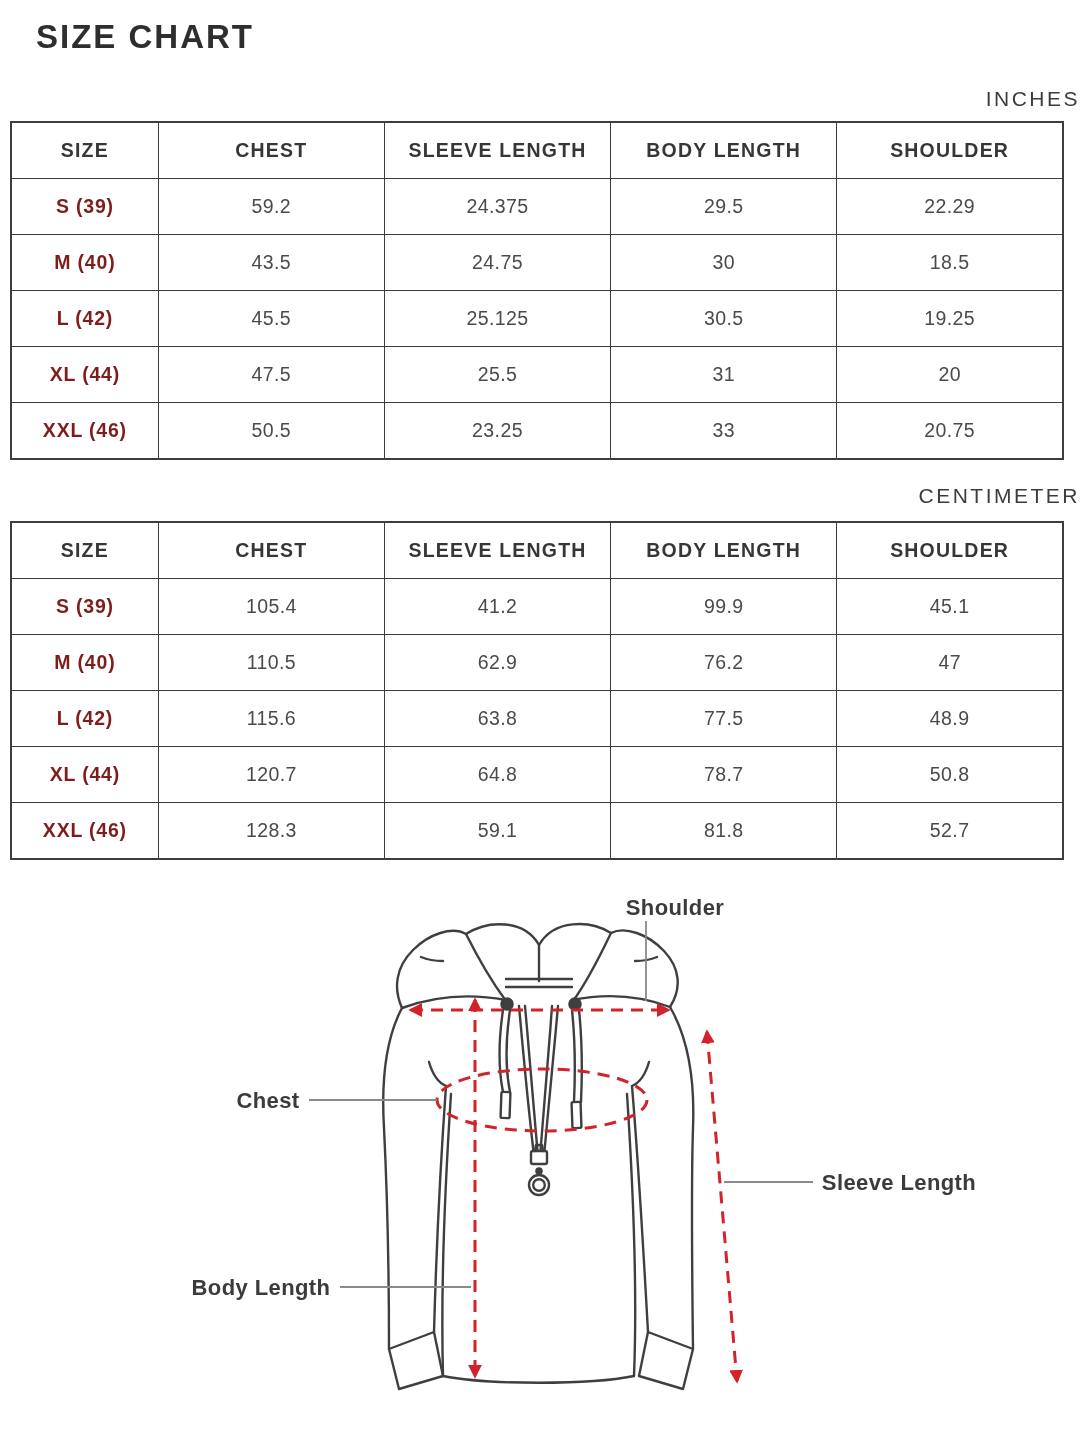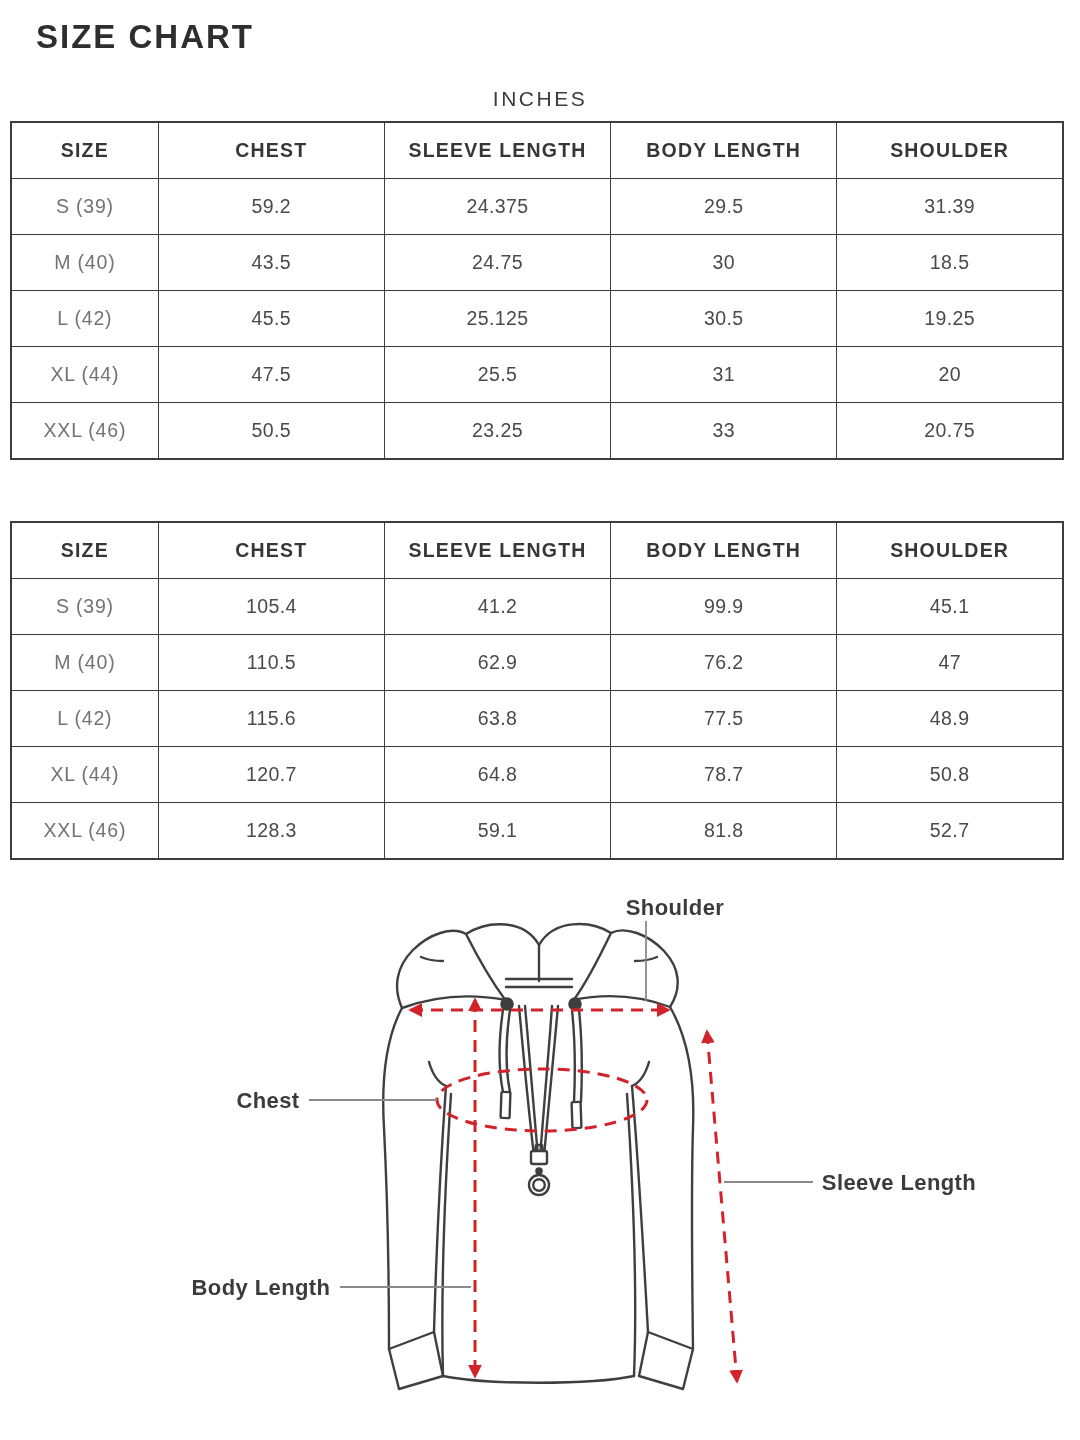--- a/index.html
+++ b/index.html
@@ -5,38 +5,38 @@
   html,body{margin:0;padding:0;background:#fff;}
   .page{
     position:relative;width:1080px;height:1440px;background:#fff;overflow:hidden;
     font-family:"Liberation Sans",sans-serif;color:#3a3a3a;
   }
   .page-title{
     position:absolute;top:18px;left:0;width:1080px;text-align:left;
     font-size:33px;font-weight:700;letter-spacing:2px;color:#2e2e2e;margin-left:36px;
   }
   .table-caption{
-    position:absolute;left:0;width:1080px;text-align:center;
+    position:absolute;left:0;width:1080px;text-align:right;
     font-size:21px;font-weight:400;letter-spacing:2.5px;color:#3c3c3c;
   }
   .caption-inches{top:87px;}
   .caption-cm{top:484px;}
   .size-table{
     position:absolute;left:10px;width:1054px;border-collapse:collapse;table-layout:fixed;
     border:2.5px solid #3d3d3d;
   }
   .table-inches{top:121px;}
   .table-cm{top:521px;}
   .size-table th,.size-table td{
     border:1.5px solid #3d3d3d;text-align:center;vertical-align:middle;
     height:55px;padding:0;
   }
   .size-table th{font-size:19.5px;font-weight:700;letter-spacing:1.2px;color:#363636;}
   .size-table td{font-size:19.5px;font-weight:400;letter-spacing:.4px;color:#4a4a4a;}
-  .size-table td.size-col{font-weight:400;letter-spacing:.8px;color:#737373;}
+  .size-table td.size-col{font-weight:700;letter-spacing:.8px;color:#7f1d1d;}
   .col-size{width:14%;}
   .col-val{width:21.5%;}
   .diagram-svg{position:absolute;left:0;top:0;width:1080px;height:1440px;}
   .diag-label{font-family:"Liberation Sans",sans-serif;font-size:22px;font-weight:700;fill:#3b3b3b;letter-spacing:.4px;}
 </style>
 </head>
 <body>
 
 <div class="page">
 
@@ -60,21 +60,21 @@
         <th>BODY LENGTH</th>
         <th>SHOULDER</th>
       </tr>
     </thead>
     <tbody>
       <tr>
         <td class="size-col">S (39)</td>
         <td>59.2</td>
         <td>24.375</td>
         <td>29.5</td>
-        <td>31.39</td>
+        <td>22.29</td>
       </tr>
       <tr>
         <td class="size-col">M (40)</td>
         <td>43.5</td>
         <td>24.75</td>
         <td>30</td>
         <td>18.5</td>
       </tr>
       <tr>
         <td class="size-col">L (42)</td>
@@ -93,20 +93,21 @@
       <tr>
         <td class="size-col">XXL (46)</td>
         <td>50.5</td>
         <td>23.25</td>
         <td>33</td>
         <td>20.75</td>
       </tr>
     </tbody>
   </table>
 
+  <div class="table-caption caption-cm">CENTIMETER</div>
 
   <table class="size-table table-cm">
     <colgroup>
       <col class="col-size">
         <col class="col-val">
         <col class="col-val">
         <col class="col-val">
         <col class="col-val">
     </colgroup>
     <thead>

